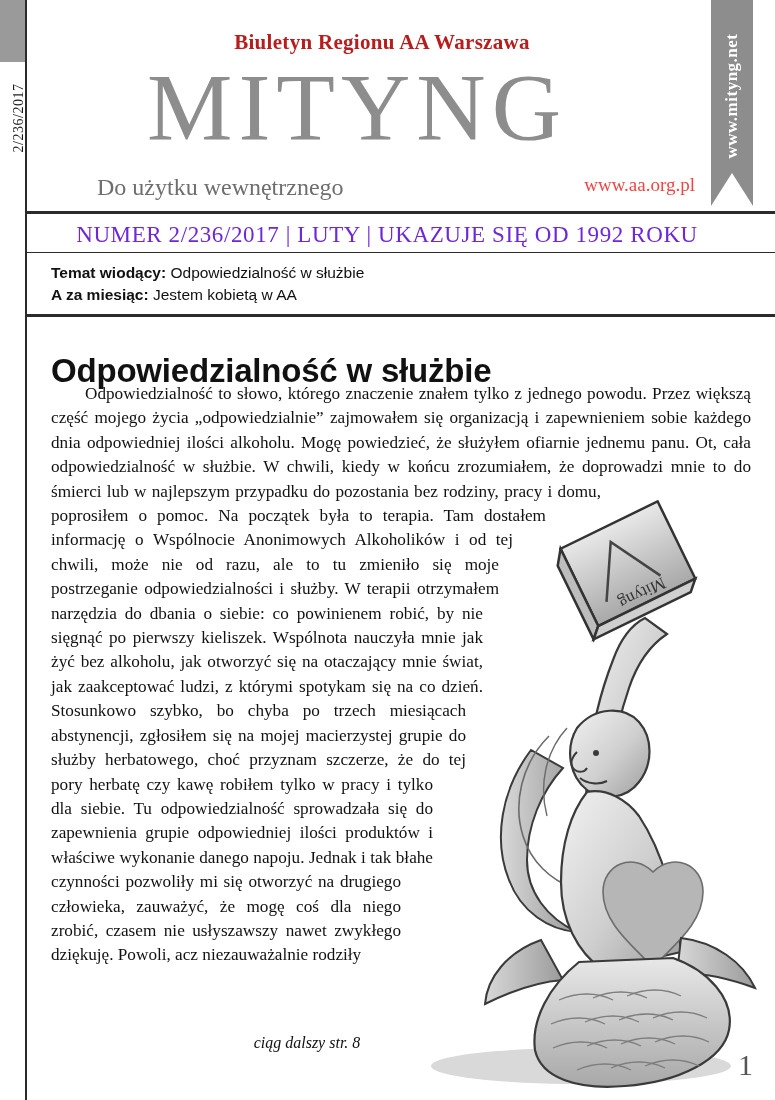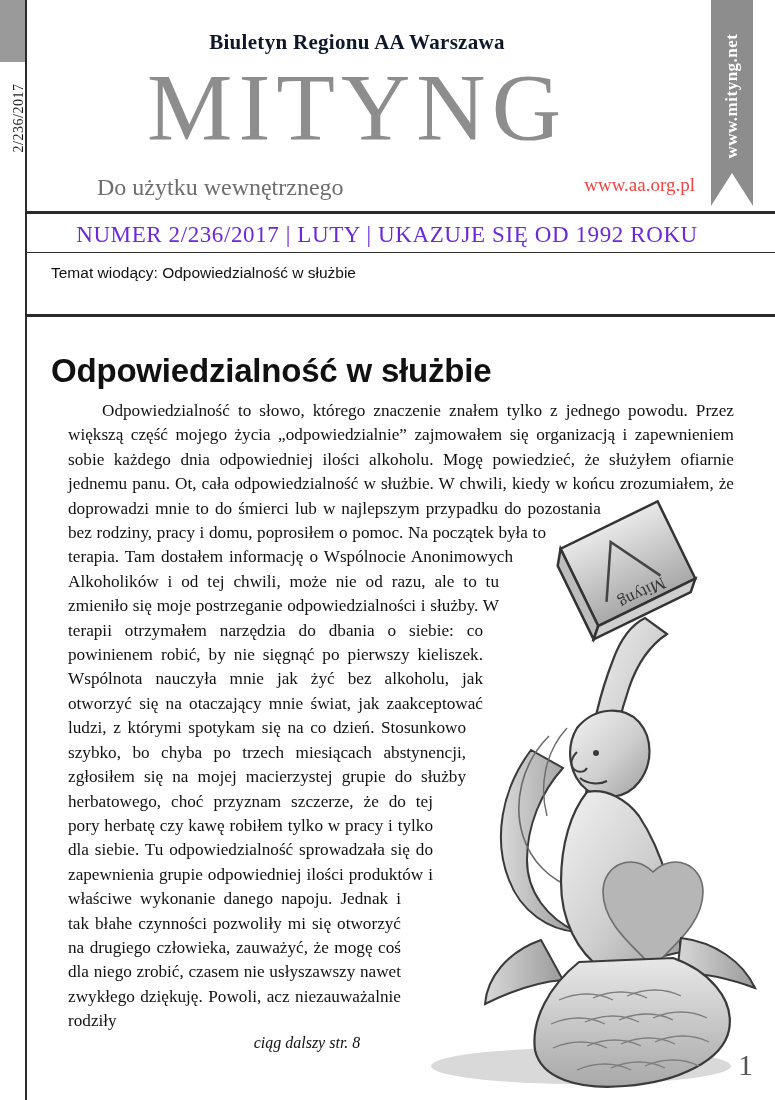--- a/index.html
+++ b/index.html
@@ -68,22 +68,23 @@
   }
   .bulletin-line {
     position: absolute;
     top: 30px;
     left: 0;
     width: 660px;
     text-align: center;
     font-family: "Liberation Serif", serif;
     font-weight: bold;
     font-size: 21px;
-    color: #0f172a;
+    color: #b91c1c;
     letter-spacing: 0.3px;
+    padding-left: 25px;
   }
   .mityng {
     position: absolute;
     top: 58px;
     left: 0;
     width: 660px;
     text-align: center;
     font-family: "Liberation Serif", serif;
     font-size: 96px;
     line-height: 100px;
@@ -159,21 +160,21 @@
 
   .topics {
     position: absolute;
     top: 262px;
     left: 24px;
     font-family: "Liberation Sans", sans-serif;
     font-size: 15.5px;
     line-height: 22px;
     color: #111;
   }
-  .topics b { font-weight: normal; margin-top: 16px; }
+  .topics b { font-weight: bold; margin-top: 16px; }
 
   
   .headline {
     position: absolute;
     top: 330px;
     left: 24px;
     font-family: "Liberation Sans", sans-serif;
     font-weight: bold;
     font-size: 33px;
     letter-spacing: -0.2px;
@@ -184,21 +185,21 @@
     position: absolute;
     top: 382px;
     left: 24px;
     width: 700px;
     font-family: "Liberation Serif", serif;
     font-size: 17.2px;
     line-height: 24.4px;
     text-align: justify;
     color: #111;
   }
-  .article p { margin: 17px; text-indent: 34px; }
+  .article p { margin: 0; text-indent: 34px; }
 
   .shape-right {
     float: right;
     width: 0;
     height: 0;
   }
 
   .jump {
     position: absolute;
     left: 130px;
@@ -253,20 +254,24 @@
   <div class="rule-thick" style="top:211px;"></div>
   <div class="rule-thin" style="top:252px;"></div>
   <div class="rule-thick" style="top:314px;"></div>
 
   <div class="issue-line">NUMER 2/236/2017 | LUTY | UKAZUJE SIĘ OD 1992 ROKU</div>
 
   <div class="topics">
     <div>
       <b>Temat wiodący:</b>
       <span>Odpowiedzialność w służbie</span>
+    </div>
+    <div>
+      <b>A za miesiąc:</b>
+      <span>Jestem kobietą w AA</span>
     </div>
   </div>
 
   <h1 class="headline">Odpowiedzialność w służbie</h1>
 
   <div class="article">
 
     <div class="shape-right" style="float:right;clear:right;width:0px;height:120px;"></div>
     <div class="shape-right" style="float:right;clear:right;width:150px;height:24px;"></div>
     <div class="shape-right" style="float:right;clear:right;width:205px;height:24px;"></div>

